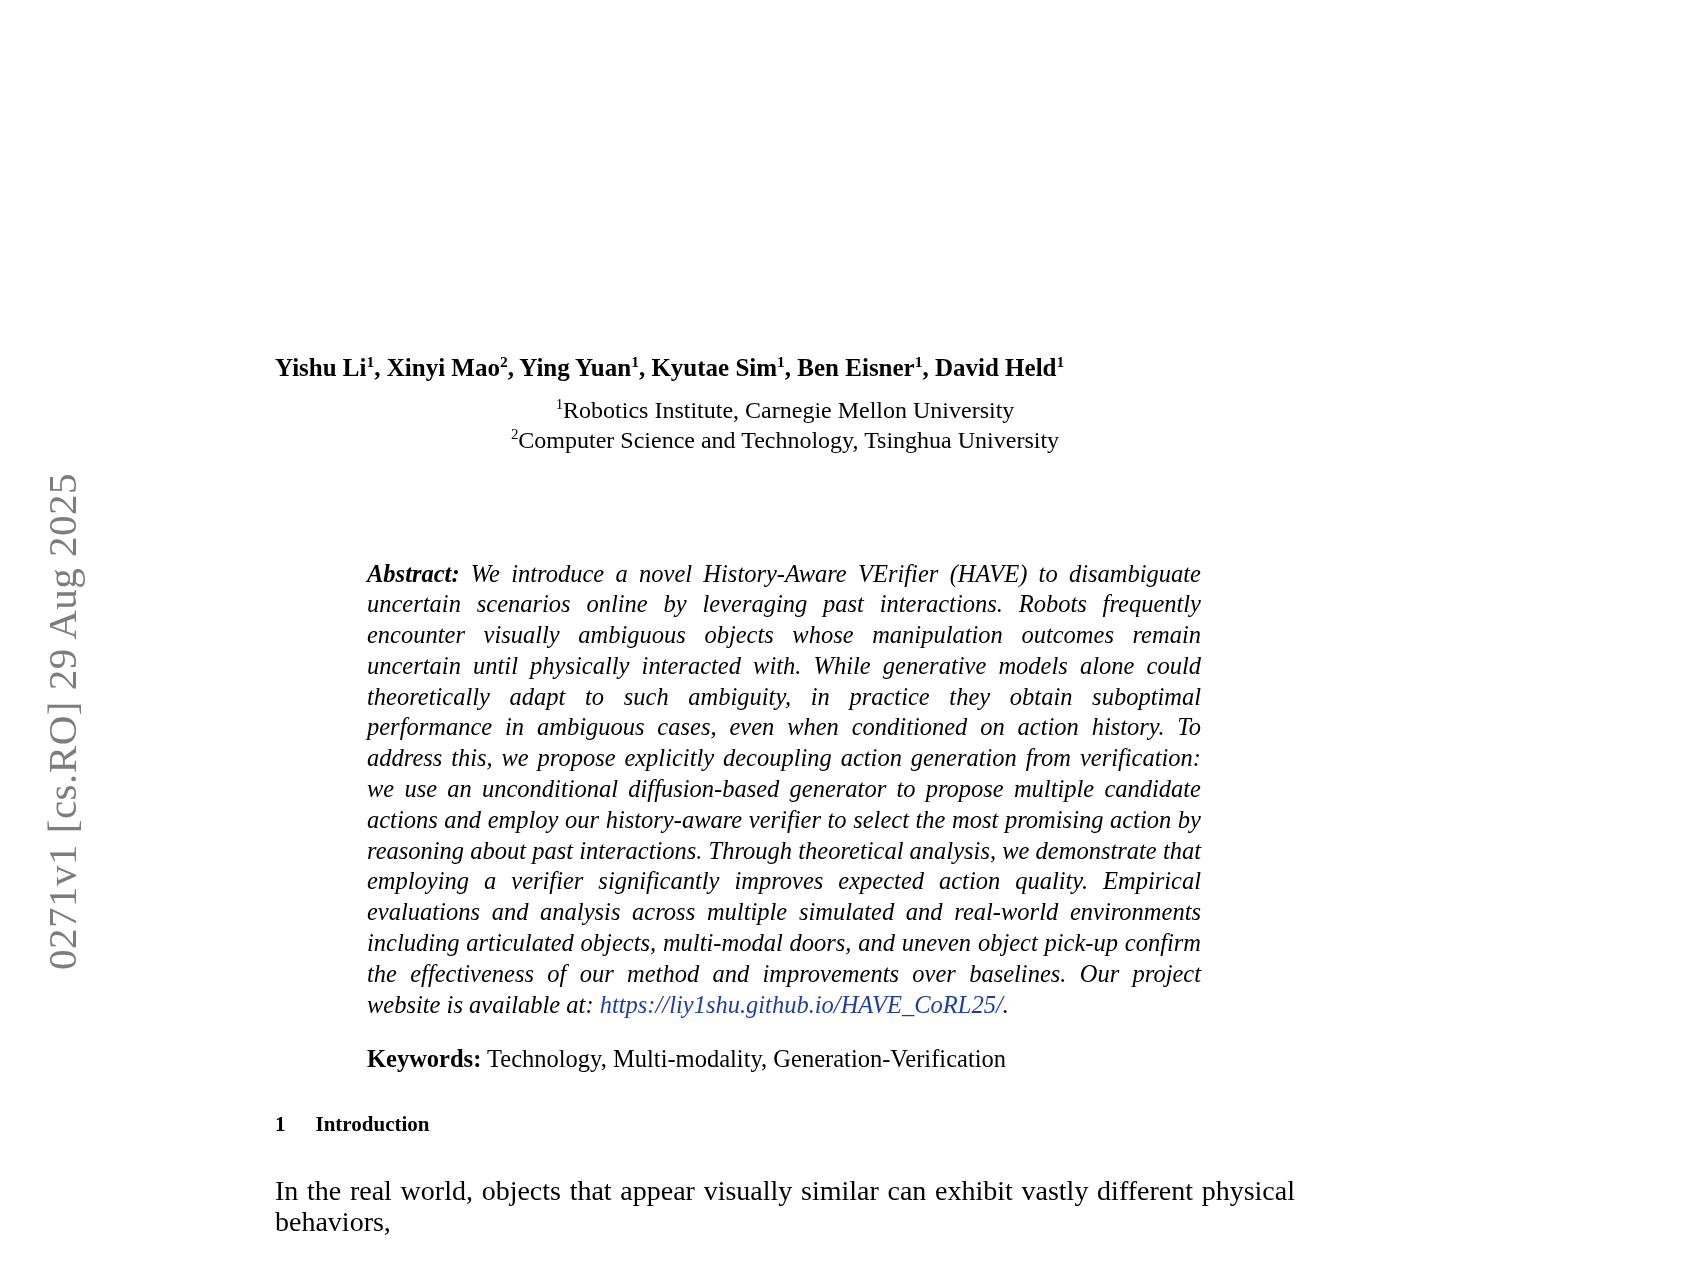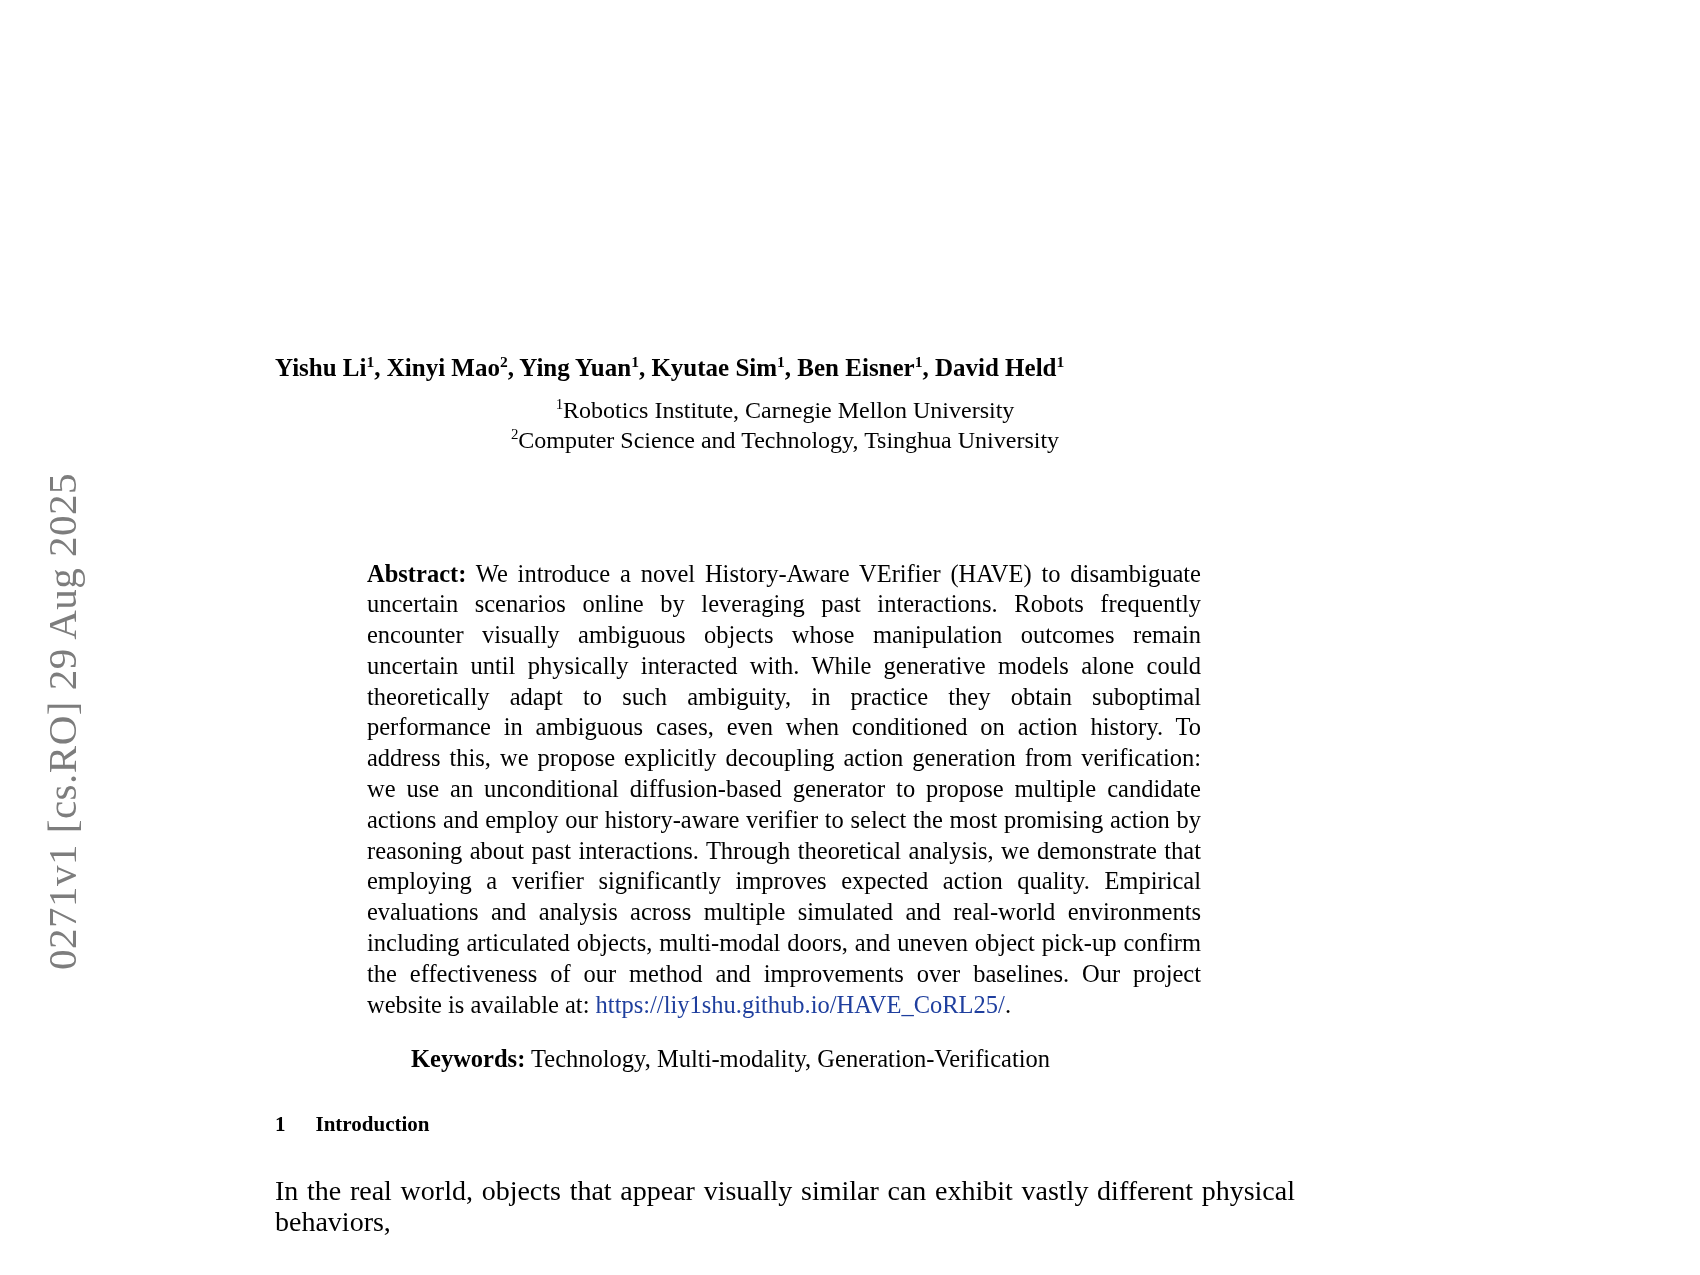--- a/index.html
+++ b/index.html
@@ -91,38 +91,39 @@
   #abstract-block {
     position: absolute;
     left: 367px;
     top: 534px;
     width: 834px;
     font-size: 24.5px;
     line-height: 30.8px;
     text-align: justify;
     text-justify: inter-word;
     hyphens: manual;
+    font-style: italic;
   }
   #abstract-block .lead { font-weight: bold; }
   #abstract-block a,
   #abstract-block .url {
     color: #1f3f9e;
     text-decoration: none;
   }
 
   #keywords-block {
     position: absolute;
     left: 367px;
     top: 1019px;
     width: 834px;
     font-size: 24.5px;
     line-height: 30.8px;
     text-align: left;
   }
-  #keywords-block .lead { font-weight: bold; margin-left: 44px; }
+  #keywords-block .lead { font-weight: bold; }
 
   #section-heading {
     position: absolute;
     left: 275px;
     top: 1088px;
     width: 1020px;
     font-weight: bold;
     font-size: 21px;
     line-height: 38px;
   }

